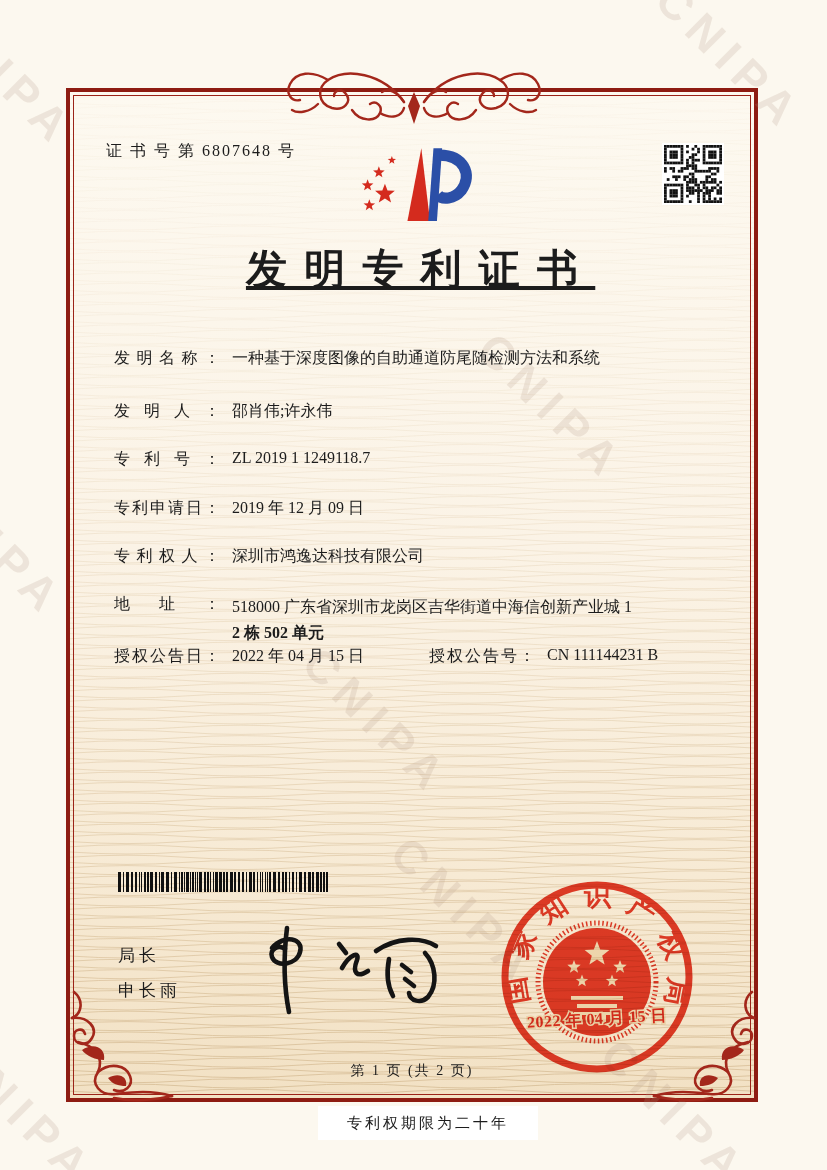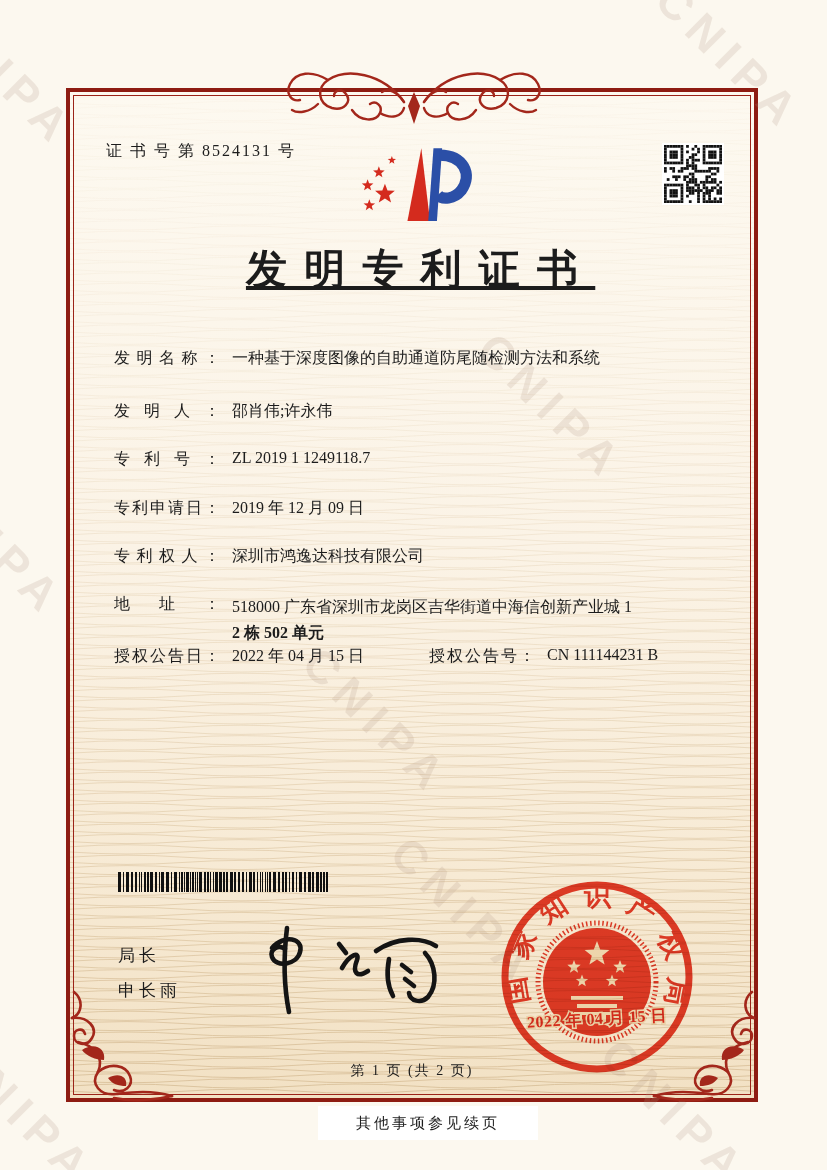--- a/index.html
+++ b/index.html
@@ -287,21 +287,21 @@
       <path d="M4,28 C20,26 30,38 24,48 C19,57 6,55 6,46 C6,39 15,37 17,44"></path>
       <path d="M10,52 C28,56 36,68 30,82"></path>
       <path d="M30,82 C42,72 58,75 62,86 C66,96 56,104 46,100"></path>
       <path d="M30,82 C22,94 32,106 48,104 C66,102 82,100 104,106"></path>
       <path d="M104,106 C88,110 64,112 46,108"></path>
     </g>
     <path d="M14,60 C26,52 38,58 36,70 C28,70 18,66 14,60 Z" fill="#a3271b"></path>
     <path d="M40,88 C50,82 60,86 58,96 C50,96 44,94 40,88 Z" fill="#a3271b"></path>
   </svg>
 
-  <div class="abs certno">证 书 号 第 8524131 号</div>
+  <div class="abs certno">证 书 号 第 6807648 号</div>
 
   <svg class="abs" id="logo" width="130" height="96" viewBox="0 0 150 100">
     <polygon points="80,4 90,88 64,88" fill="#d42b1e"></polygon>
     <polygon points="94,4 104,4 98,88 88,88" fill="#2b4fa7"></polygon>
     <path d="M101,12 C128,12 140,34 126,53 C118,63 104,64 99,58" fill="none" stroke="#2b4fa7" stroke-width="13"></path>
     <g id="logostars">
         <polygon points="38.0,45.0 41.0,52.9 49.4,53.3 42.8,58.6 45.1,66.7 38.0,62.0 30.9,66.7 33.2,58.6 26.6,53.3 35.0,52.9" fill="#d42b1e"></polygon>
         <polygon points="20.0,63.0 21.7,67.6 26.7,67.8 22.8,70.9 24.1,75.7 20.0,72.9 15.9,75.7 17.2,70.9 13.3,67.8 18.3,67.6" fill="#d42b1e"></polygon>
         <polygon points="18.0,40.0 19.7,44.6 24.7,44.8 20.8,47.9 22.1,52.7 18.0,49.9 13.9,52.7 15.2,47.9 11.3,44.8 16.3,44.6" fill="#d42b1e"></polygon>
         <polygon points="31.0,25.0 32.7,29.6 37.7,29.8 33.8,32.9 35.1,37.7 31.0,34.9 26.9,37.7 28.2,32.9 24.3,29.8 29.3,29.6" fill="#d42b1e"></polygon>
@@ -681,15 +681,15 @@
       <path d="M82,140 h46 v10 h-46 z" fill="#f7ead2"></path>
       <rect x="90" y="143" width="6" height="7" fill="#e23420"></rect>
       <rect x="102" y="143" width="6" height="7" fill="#e23420"></rect>
       <rect x="114" y="143" width="6" height="7" fill="#e23420"></rect>
     </g>
     <text x="105" y="152" text-anchor="middle" font-size="16" font-weight="bold" fill="#dd2516" stroke="#f7ead2" stroke-width="3" paint-order="stroke" letter-spacing="0.5" transform="rotate(-3 105 148)" font-family="Liberation Serif, DejaVu Serif, serif">2022 年 04 月 15 日</text>
   </svg>
 
   <div class="abs pagenum">第 1 页 (共 2 页)</div>
 
-  <div class="abs footbox">其他事项参见续页</div>
+  <div class="abs footbox">专利权期限为二十年</div>
 
 </div>
 
 </body></html>

